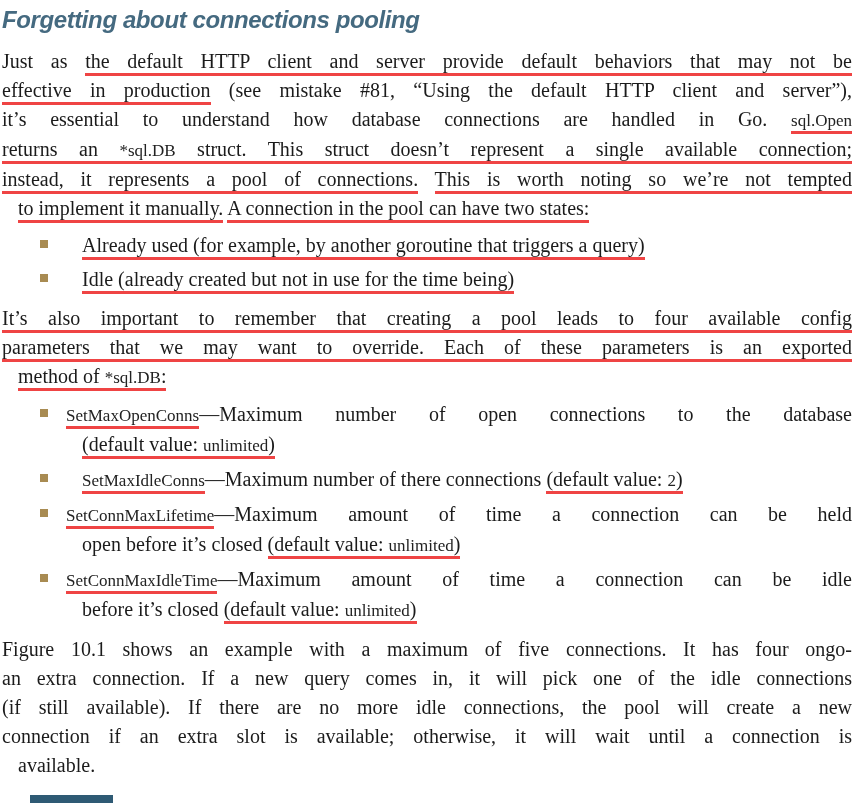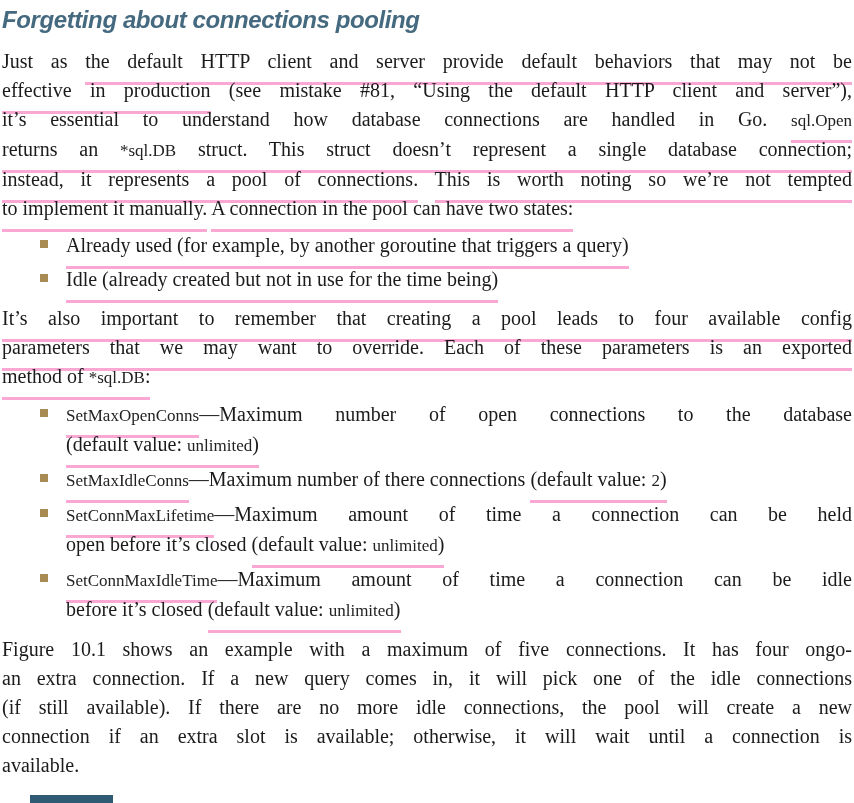--- a/index.html
+++ b/index.html
@@ -17,29 +17,29 @@
     font-family:"Liberation Sans", sans-serif;
     font-weight:bold;
     font-style:italic;
     font-size:24px;
     letter-spacing:-0.4px;
     color:#456a80;
     margin:0 0 13px 0;
   }
   .para{font-size:20px;line-height:29px;margin:0 0 8px 0;width:850px;}
   .line{text-align:justify;text-align-last:justify;}
-  .line.ll{text-align-last:left;}
+  .line.ll{text-align-last:left;margin-left:16px;}
   code{
     font-family:Liberation Serif, serif;
     font-size:17px;
     color:#222222;
   }
   .u{
-    border-bottom:3px solid #f9a8d4;
-    padding-bottom:10px;
+    border-bottom:3px solid #ef4444;
+    padding-bottom:1px;
   }
   .bullets{margin:2px 0 10px 0;padding-left:38px;font-size:20px;line-height:29px;}
   .bullet-item{position:relative;padding-left:26px;margin-bottom:5px;width:786px;}
   .sq{
     position:absolute;left:0;top:9px;
     width:8px;height:8px;
     background:#a88b52;
   }
   .bar{
     position:absolute;
@@ -51,21 +51,21 @@
 </head>
 <body>
 
 <div class="page">
   <h1 class="heading">Forgetting about connections pooling</h1>
   <div id="content">
       <div class="para">
         <div class="line"><span>Just as </span><span class="u">the default HTTP client and server provide default behaviors that may not be</span></div>
         <div class="line"><span class="u">effective in production</span><span> (see mistake #81, “Using the default HTTP client and server”),</span></div>
         <div class="line"><span>it’s essential to understand how database connections are handled in Go. </span><code class="u">sql.Open</code></div>
-        <div class="line"><span class="u">returns an </span><code class="u">*sql.DB</code><span class="u"> struct. This struct doesn’t represent a single database connection;</span></div>
+        <div class="line"><span class="u">returns an </span><code class="u">*sql.DB</code><span class="u"> struct. This struct doesn’t represent a single available connection;</span></div>
         <div class="line"><span class="u">instead, it represents a pool of connections.</span><span> </span><span class="u">This is worth noting so we’re not tempted</span></div>
         <div class="line ll"><span class="u">to implement it manually.</span><span> </span><span class="u">A connection in the pool can have two states:</span></div>
       </div>
       <div class="bullets">
         <div class="bullet-item">
           <span class="sq"></span>
           <div class="line ll"><span class="u">Already used (for example, by another goroutine that triggers a query)</span></div>
         </div>
         <div class="bullet-item">
           <span class="sq"></span>

